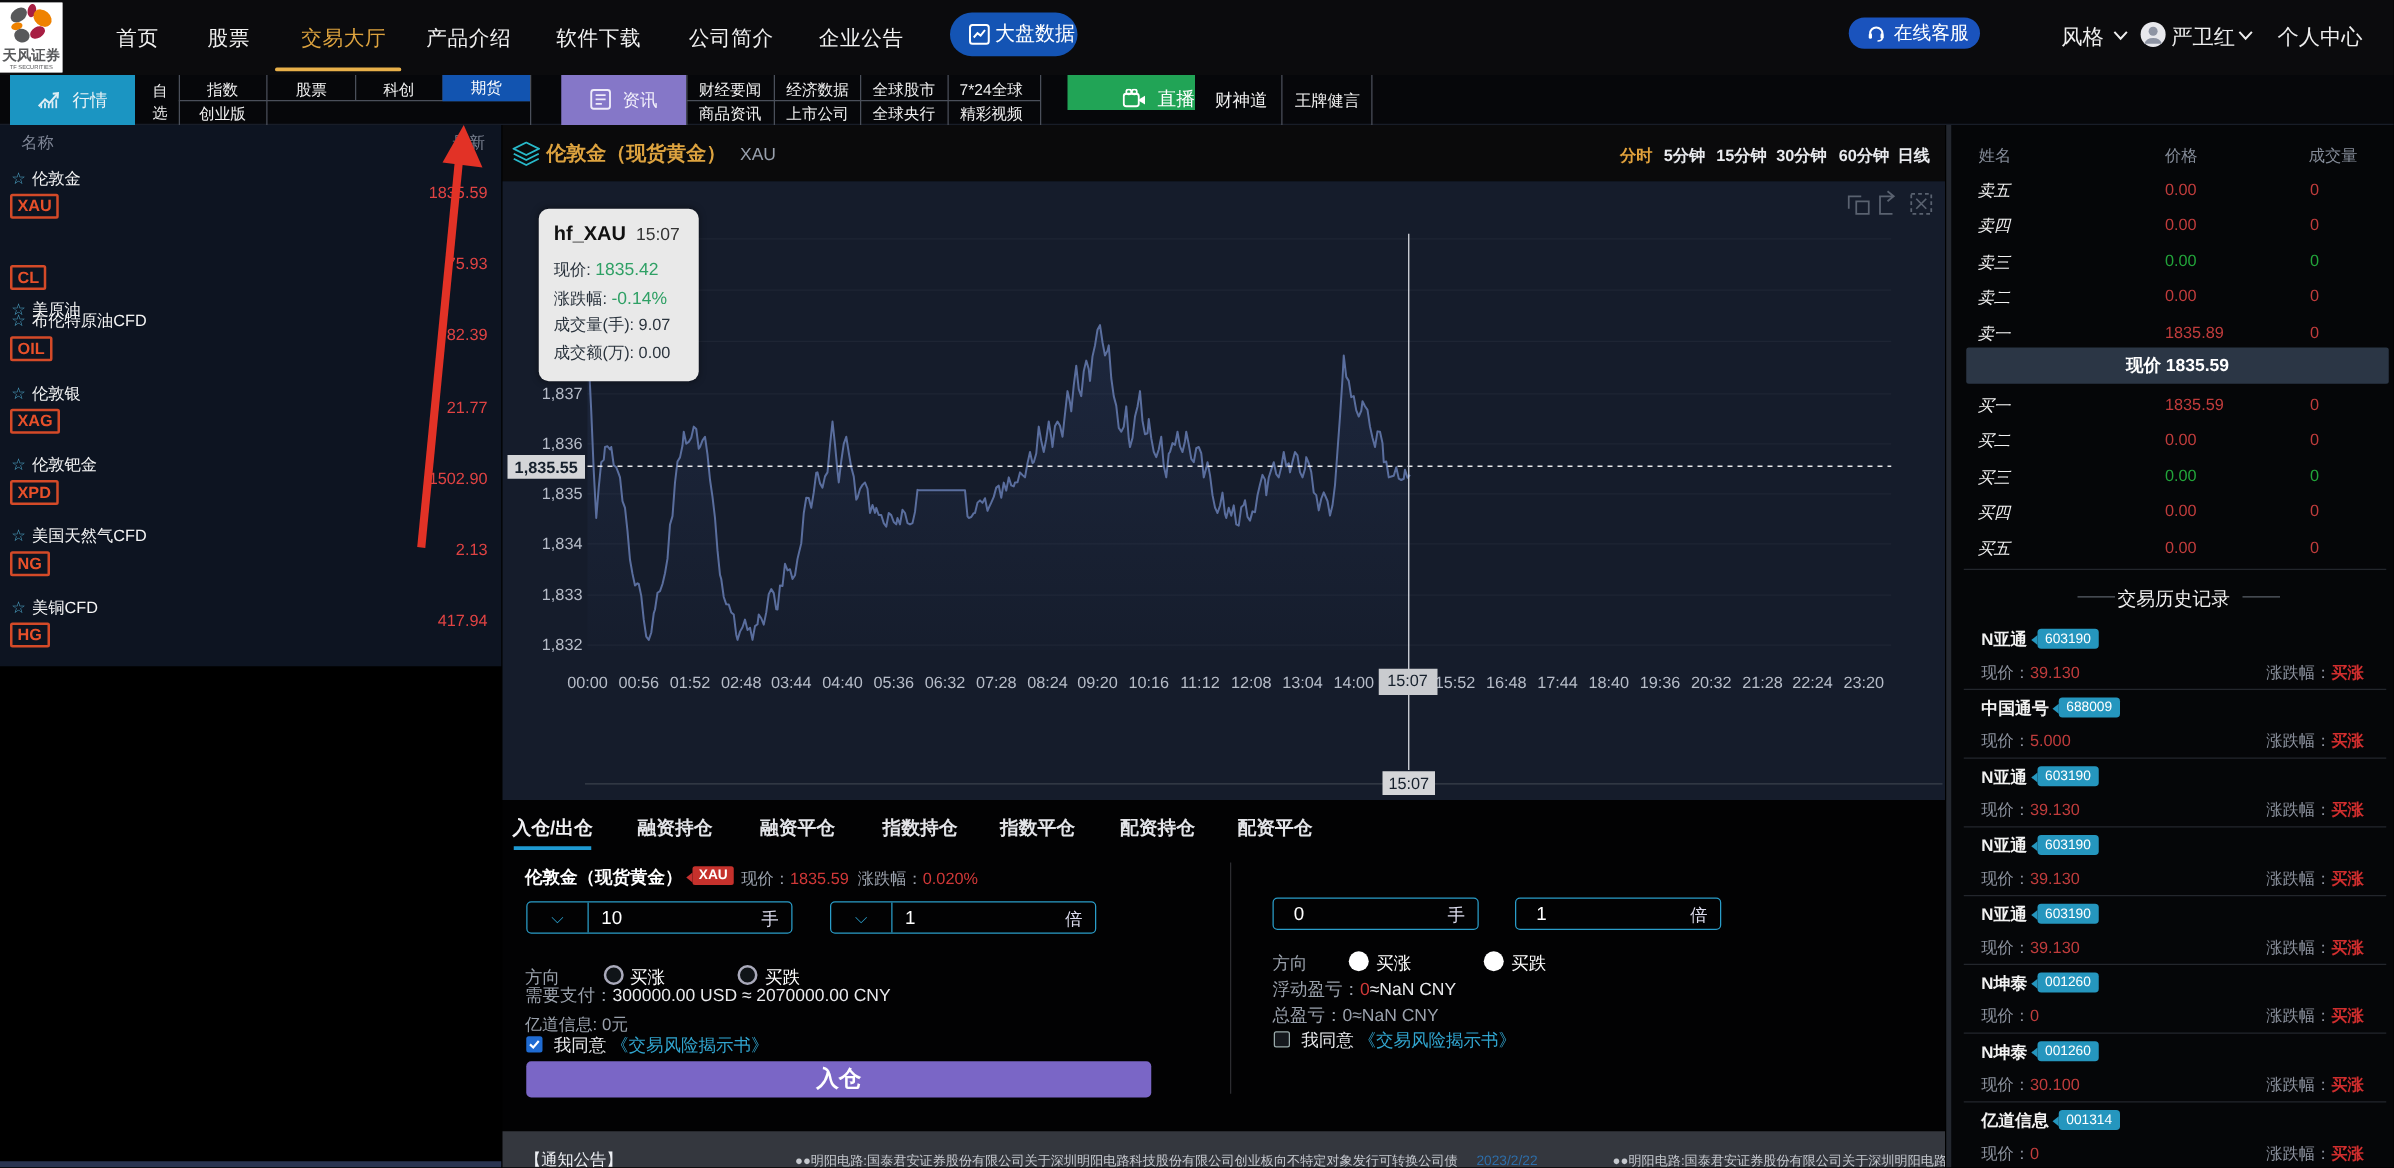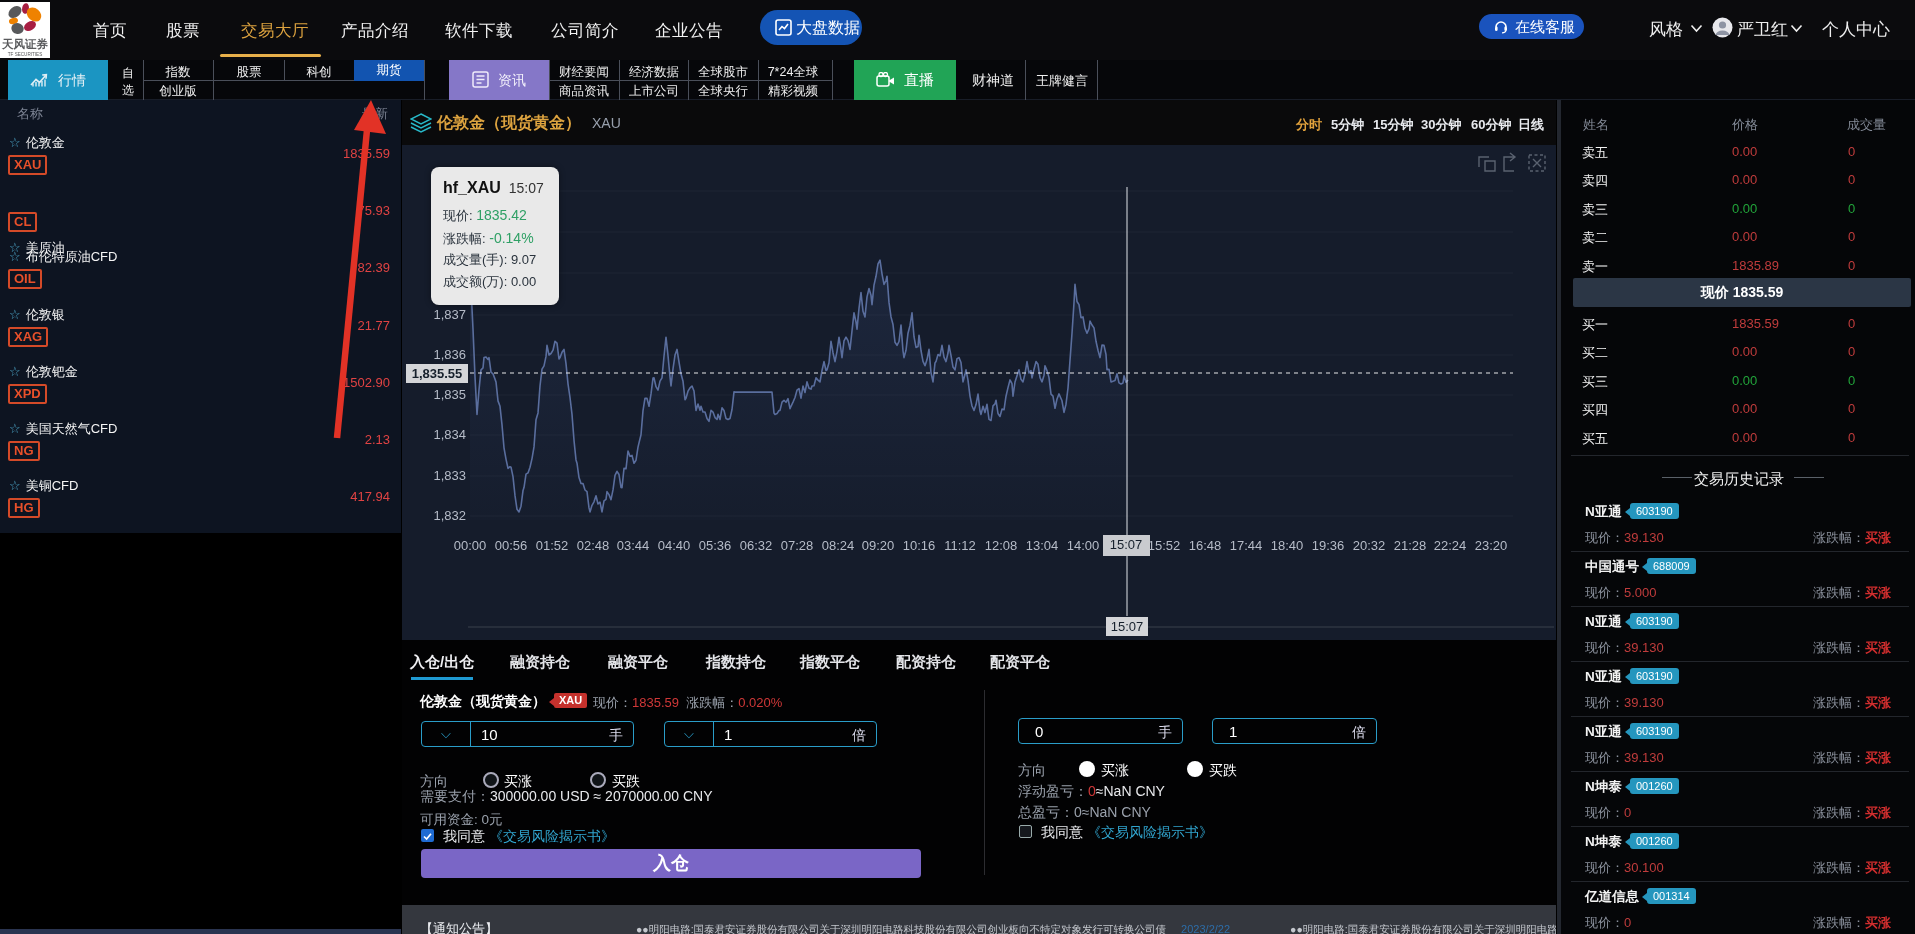--- a/index.html
+++ b/index.html
@@ -18,21 +18,21 @@
 
 #subbar{position:absolute;left:0;top:60px;width:1915px;height:40px;background:#06070a;border-bottom:1px solid #181d28;}
 #tab-hq{position:absolute;left:8px;top:60px;width:100px;height:40px;background:#1b95c2;color:#e8f2f6;font-size:14px;text-align:center;line-height:40px;}
 #zx{position:absolute;left:121px;top:65px;width:14px;font-size:12px;color:#eee;line-height:17px;text-align:center;}
 .cell2{position:absolute;font-size:12.5px;color:#f0f0f0;width:70px;text-align:center;line-height:19px;}
 .vline{position:absolute;top:60px;width:1px;height:40px;background:#4a4f5a;}
 .vlineh{position:absolute;top:60px;width:1px;height:20px;background:#4a4f5a;}
 .hline2{position:absolute;height:1px;background:#4a4f5a;}
 #tab-qh{position:absolute;left:354px;top:60px;width:70px;height:21px;background:#1254b0;color:#fff;font-size:12.5px;text-align:center;line-height:21px;}
 #tab-zx{position:absolute;left:449px;top:60px;width:100px;height:40px;background:#8577c8;color:#f3f1fb;font-size:14px;text-align:center;line-height:40px;}
-#tab-zb{position:absolute;left:854px;top:60px;width:102px;height:40px;background:#21a456;color:#fff;font-size:15px;text-align:center;line-height:40px;}
+#tab-zb{position:absolute;left:854px;top:60px;width:102px;height:28px;background:#21a456;color:#fff;font-size:15px;text-align:right;line-height:40px;}
 .sub1{position:absolute;top:72px;font-size:14px;color:#f0f0f0;}
 
 #sidebar{position:absolute;left:0;top:100px;width:401px;height:433px;background:#0d1421;}
 .sbhead{position:absolute;top:5px;font-size:13px;color:#7d8494;}
 .sbname{position:absolute;font-size:13px;color:#f5f5f5;}
 .sbstar{color:#4da6c9;font-size:13px;margin-right:5px;}
 .sbtag{position:absolute;font-size:13px;font-weight:bold;color:#e8502a;border:2px solid #d44a28;border-radius:2px;padding:1px 4px;line-height:14px;}
 .sbprice{position:absolute;right:11px;font-size:13px;color:#e04343;}
 
 #mainhdr{position:absolute;left:402px;top:100px;width:1154px;height:45px;background:#0a0a0b;}
@@ -62,21 +62,21 @@
 .radio.on{background:#fff;}
 #btn-in{position:absolute;left:19px;top:209px;width:500px;height:29px;background:#7a66c6;border-radius:4px;color:#fff;font-size:18px;font-weight:bold;text-align:center;line-height:29px;}
 #btn-out{position:absolute;left:615px;top:205px;width:390px;height:29px;background:#d32a23;border-radius:4px;color:#fff;font-size:18px;font-weight:bold;text-align:center;line-height:29px;}
 .chk{position:absolute;width:13px;height:13px;border-radius:2px;}
 
 #notice{position:absolute;left:402px;top:905px;width:1154px;height:29px;background:#34373e;padding-left:18px;overflow:hidden;white-space:nowrap;font-size:15px;color:#c9ccd2;line-height:46px;}
 #bl-strip{position:absolute;left:0;top:929px;width:401px;height:5px;background:#2a3450;}
 
 #rpanel{position:absolute;left:1557px;top:100px;width:358px;height:834px;background:#050608;border-left:4px solid #23272f;}
 .rp-h{position:absolute;font-size:13px;color:#848b98;}
-.rp-lbl{position:absolute;font-size:13px;color:#f2f2f2;}
+.rp-lbl{position:absolute;font-size:13px;color:#f2f2f2;font-style:italic;}
 .rp-val{position:absolute;font-size:13px;}
 .redv{color:#c03c3c;}
 .grnv{color:#22a43a;}
 #curprice{position:absolute;left:12px;top:178px;width:338px;height:29px;background:#2b3645;border-radius:2px;color:#fff;font-size:14px;font-weight:bold;text-align:center;line-height:29px;}
 .histname{position:absolute;font-size:13.5px;font-weight:bold;color:#f2f2f2;}
 .histtag{position:absolute;height:16px;background:#2596be;border-radius:3px;color:#fff;font-size:11px;line-height:16px;padding:0 6px;}
 .histtag:before{content:"";position:absolute;left:-5px;top:5px;border-top:4px solid transparent;border-bottom:4px solid transparent;border-right:5px solid #2596be;}
 .histrow{position:absolute;font-size:13px;color:#8b919d;}
 .histdiv{position:absolute;left:10px;width:338px;height:1px;background:#23262c;}
 </style>
@@ -338,21 +338,21 @@
 <div class="radio off" style="left:81px;top:132px;"></div>
     <div class="abs" style="left:102px;top:133px;font-size:14px;">买涨</div>
 <div class="radio off" style="left:188px;top:132px;"></div>
     <div class="abs" style="left:210px;top:133px;font-size:14px;">买跌</div>
 <div class="abs formlbl" style="left:616px;top:122px;font-size:14px;">方向</div>
 <div class="radio on" style="left:677px;top:121px;"></div>
     <div class="abs" style="left:699px;top:122px;font-size:14px;">买涨</div>
 <div class="radio on" style="left:785px;top:121px;"></div>
     <div class="abs" style="left:807px;top:122px;font-size:14px;">买跌</div>
     <div class="abs" style="left:18px;top:148px;font-size:14px;"><span class="formlbl">需要支付：</span><span style="color:#e8e9ec;">300000.00 USD ≈ 2070000.00 CNY</span></div>
-<div class="abs formlbl" style="left:18px;top:171px;font-size:13.5px;">可用资金: 0元</div>
+<div class="abs formlbl" style="left:18px;top:171px;font-size:13.5px;">亿道信息: 0元</div>
 <div class="chk" style="left:19px;top:189px;background:#1f6bd2;"><svg width="13" height="13" viewBox="0 0 13 13">
         <path d="M3 6.5 L5.6 9 L10 3.8" stroke="#fff" stroke-width="1.7" fill="none"></path>
       </svg></div>
 <div class="abs" style="left:41px;top:188px;font-size:14px;color:#e8e9ec;">我同意 <span class="cyan">《交易风险揭示书》</span></div>
 <div class="abs" style="left:616px;top:143px;font-size:14px;"><span class="formlbl">浮动盈亏：</span><span style="color:#d03838;">0</span><span style="color:#e8e9ec;">≈NaN CNY</span></div>
 <div class="abs formlbl" style="left:616px;top:164px;font-size:14px;">总盈亏：0≈NaN CNY</div>
 <div class="chk" style="left:617px;top:185px;background:#15181d;border:1.5px solid #9aa;"></div>
 <div class="abs" style="left:639px;top:184px;font-size:14px;color:#e8e9ec;">我同意 <span class="cyan">《交易风险揭示书》</span></div>
 <div id="btn-in">入仓</div>
 <div class="abs" style="left:582px;top:50px;width:1px;height:185px;background:#2c2c30;"></div>

